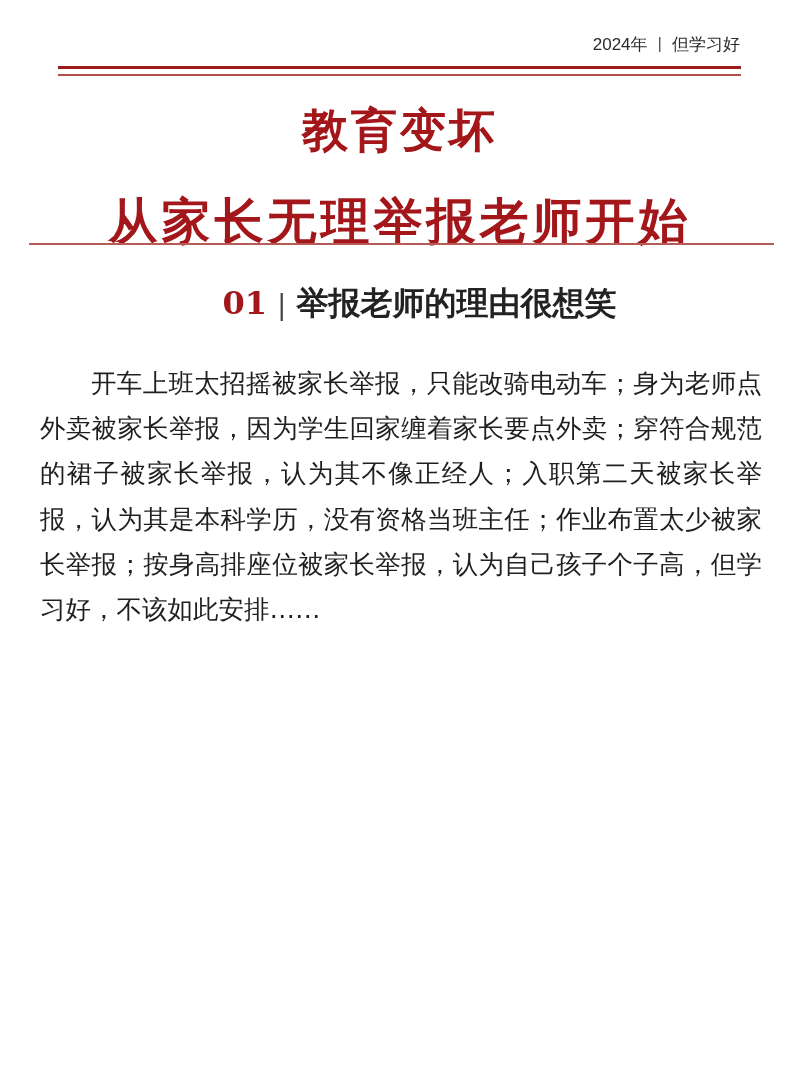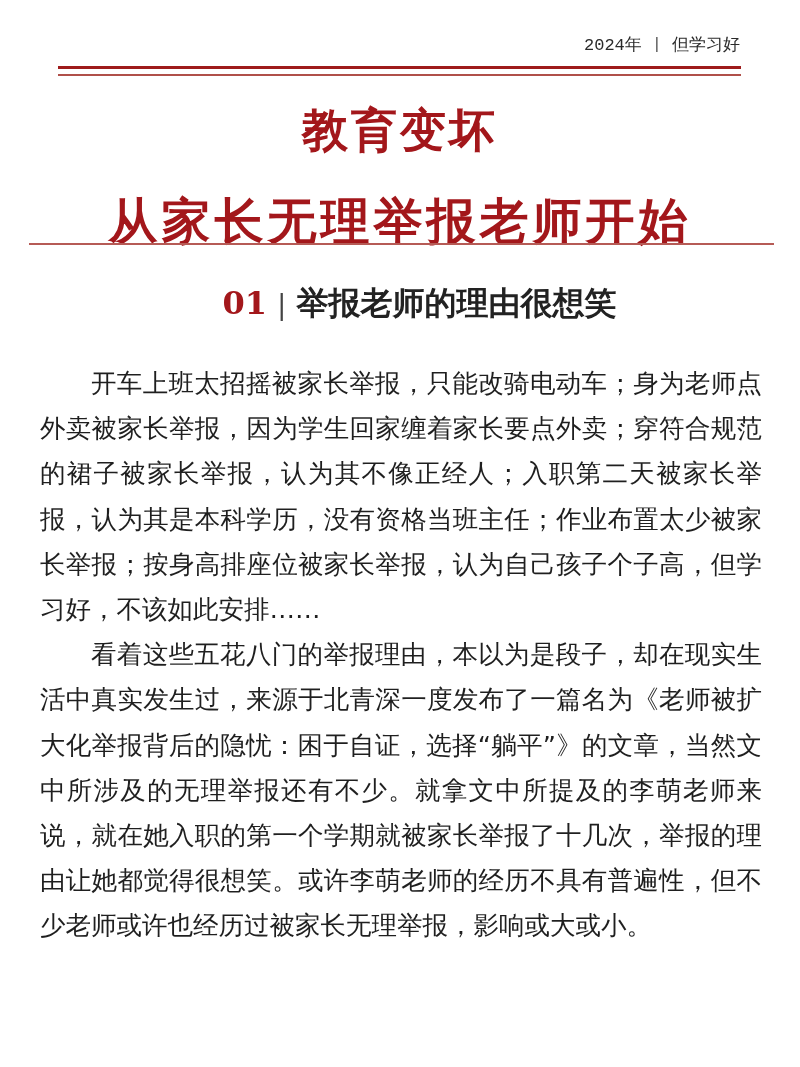--- a/index.html
+++ b/index.html
@@ -2,21 +2,21 @@
 <html><head>
 <meta charset="utf-8">
 <style>
   html, body { margin:0; padding:0; }
   body {
     width:800px; height:1067px; background:#ffffff; position:relative; overflow:hidden;
     font-family: "DejaVu Serif", "Liberation Serif", serif;
   }
   .issue {
     position:absolute; top:31px; right:60px; height:26px;
-    font-family: Liberation Mono, monospace;
+    font-family: Liberation Sans, sans-serif;
     font-size:17px; color:#2a2a2a; display:flex; align-items:center; gap:10px;
   }
   .issue .sep { color:#555; font-weight:300; }
   .rule-thick { position:absolute; left:58px; width:683px; top:66px; height:3px; background:#9e1b1b; }
   .rule-thin  { position:absolute; left:58px; width:683px; top:74px; height:1.5px; background:#b0504a; }
   .title {
     position:absolute; left:0; width:800px; text-align:center; color:#a3171b;
     font-family: "DejaVu Serif", "Liberation Serif", serif; font-weight:bold;
     letter-spacing:3px;
   }
@@ -52,14 +52,13 @@
 <div class="title l2">从家长无理举报老师开始</div>
 
 <div class="title-rule"></div>
 
 <div class="section">
   <span class="num">01</span><span class="bar">|</span><span>举报老师的理由很想笑</span>
 </div>
 
 <div class="body">
   <p>开车上班太招摇被家长举报，只能改骑电动车；身为老师点外卖被家长举报，因为学生回家缠着家长要点外卖；穿符合规范的裙子被家长举报，认为其不像正经人；入职第二天被家长举报，认为其是本科学历，没有资格当班主任；作业布置太少被家长举报；按身高排座位被家长举报，认为自己孩子个子高，但学习好，不该如此安排……</p>
-  <p>看着这些五花八门的举报理由，本以为是段子，却在现实生活中真实发生过，来源于北青深一度发布了一篇名为《老师被扩大化举报背后的隐忧：困于自证，选择“躺平”》的文章，当然文中所涉及的无理举报还有不少。就拿文中所提及的李萌老师来说，就在她入职的第一个学期就被家长举报了十几次，举报的理由让她都觉得很想笑。或许李萌老师的经历不具有普遍性，但不少老师或许也经历过被家长无理举报，影响或大或小。</p>
 </div>
 
 </body></html>

